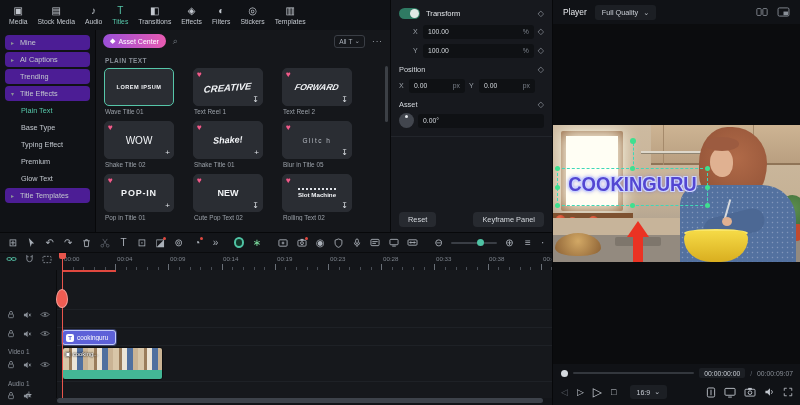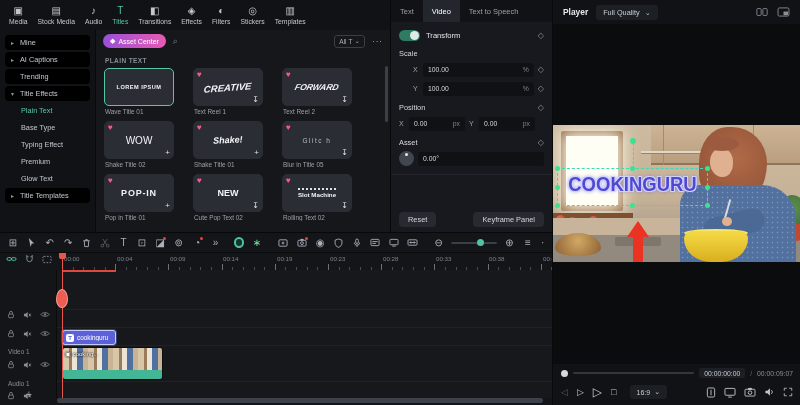--- a/index.html
+++ b/index.html
@@ -10,21 +10,21 @@
 
   
   #media-panel{position:absolute;left:0;top:0;width:390px;height:232px;background:#101216}
   .tbar{display:flex;align-items:center;height:30px;padding:0 4px}
   .titem{display:flex;flex-direction:column;align-items:center;justify-content:center;gap:2px;padding:0 5px;height:30px;color:#c2c7ce;cursor:pointer}
   .titem .tic{font-size:10px;line-height:10px}
   .titem .tlb{font-size:6.8px;white-space:nowrap}
   .titem.active{color:#56c6a9}
   .sidebar{position:absolute;left:0;top:30px;width:95px;height:202px;background:#101216;padding-top:3px;overflow:hidden}
   .sitem{height:15px;margin:2px 5px;border-radius:4px;display:flex;align-items:center;gap:4px;font-size:7.3px;color:#c2c7ce;padding:0 6px;cursor:pointer}
-  .sitem.box{background:#000000}
+  .sitem.box{background:#4c1d95}
   .sitem.sub{padding-left:16px}
   .sitem.active{color:#56c6a9}
   .chev{font-size:6px;color:#8a9098;width:5px}
   .library{position:absolute;left:95px;top:30px;width:295px;height:202px;background:#15171b;border-left:1px solid #07080a;overflow:hidden}
   .libtop{display:flex;align-items:center;height:22px;padding:0 7px;gap:7px}
   .assetbtn{display:flex;align-items:center;gap:3px;background:linear-gradient(90deg,#9a4fd8,#e85bb1);border-radius:8px;height:14px;padding:0 7px;font-size:7px;color:#fff;cursor:pointer;white-space:nowrap}
   .searchwrap{display:flex;align-items:center;gap:4px;color:#7d838c;flex:1}
   .searchwrap .sic{font-size:9px}
   .searchwrap input{font-size:7.3px;color:#aab0b8}
   .searchwrap input::placeholder{color:#6d737c}
@@ -73,21 +73,21 @@
   .posrow .nbox{flex:initial;width:56px}
   .dial{width:15px;height:15px;border-radius:50%;background:#42464e;position:relative;cursor:pointer}
   .dial:after{content:"";position:absolute;left:6px;top:1.5px;width:3px;height:3px;border-radius:50%;background:#e8eaee}
   .pdivider{height:1px;background:#22252b;margin-top:6px}
   .pbottom{position:absolute;left:0;right:0;bottom:5px;display:flex;justify-content:space-between;padding:0 8px}
   .pbtn{background:#272a30;border-radius:4px;font-size:7.4px;color:#d5d9de;padding:3px 9px;cursor:pointer}
 
   
   #player-panel{position:absolute;left:552px;top:0;width:248px;height:405px;background:#101216;border-left:1px solid #07080a}
   .phead{display:flex;align-items:center;gap:8px;height:24px;padding:0 10px}
-  .pname{font-size:8.4px;font-weight:bold;color:#e8eaee}
+  .pname{font-size:8.4px;font-weight:normal;color:#e8eaee}
   .qual{display:flex;align-items:center;gap:5px;background:#1c1f24;border-radius:3px;height:15px;padding:0 7px;font-size:7.3px;color:#c8cdd4;cursor:pointer}
   .phicons{margin-left:auto;display:flex;gap:9px;align-items:center}
   .iconbtn{color:#8a9098;cursor:pointer;line-height:0}
   .stage{position:absolute;left:0;top:24px;width:248px;height:340px;background:#0b0c0e;overflow:hidden}
   .scene{position:absolute;left:0;top:101px;width:248px;height:137px;background:linear-gradient(180deg,#cdbaa0 0%,#c6b296 52%,#b2a491 72%,#9b9083 100%);overflow:hidden}
   .cabinet{position:absolute;right:0;top:0;width:150px;height:40px;background:linear-gradient(180deg,#cdb493,#b99f80);border-bottom:2px solid #8f7457}
   .cabline{position:absolute;top:0;width:1px;height:40px;background:#a58a6b}
   .window{position:absolute;left:8px;top:6px;width:62px;height:80px;background:#8a5a33;border-radius:2px;padding:5px}
   .glass{width:100%;height:100%;background:#fffef4;box-shadow:0 0 16px 5px rgba(255,253,235,.95)}
   .sill{position:absolute;left:0;top:88px;width:80px;height:5px;background:#7d5130}
@@ -335,37 +335,29 @@
               <span class="act">↧</span>
             </div>
           <div class="cname">Rolling Text 02</div>
         </div>
       </div>
       <div class="libscroll"></div>
     </div>
   </div>
 
   <div id="props-panel">
-    <div class="ptabs">
-      <div class="ptab">Text</div>
-      <div class="ptab active">Video</div>
-      <div class="ptab">Text to Speech</div>
-    </div>
 
     <div class="trow">
       <div class="toggle">
           <span class="knob"></span>
         </div>
       <span class="tlabel">Transform</span>
       <span class="diamond">◇</span>
     </div>
 
-    <div class="slabel">
-        <span>Scale</span>
-      </div>
     <div class="srow">
       <span class="axis">X</span>
       <div class="nbox">
           <input value="100.00" style="">
           <span class="unit">%</span>
         </div>
       <span class="diamond">◇</span>
     </div>
     <div class="srow">
       <span class="axis">Y</span>

